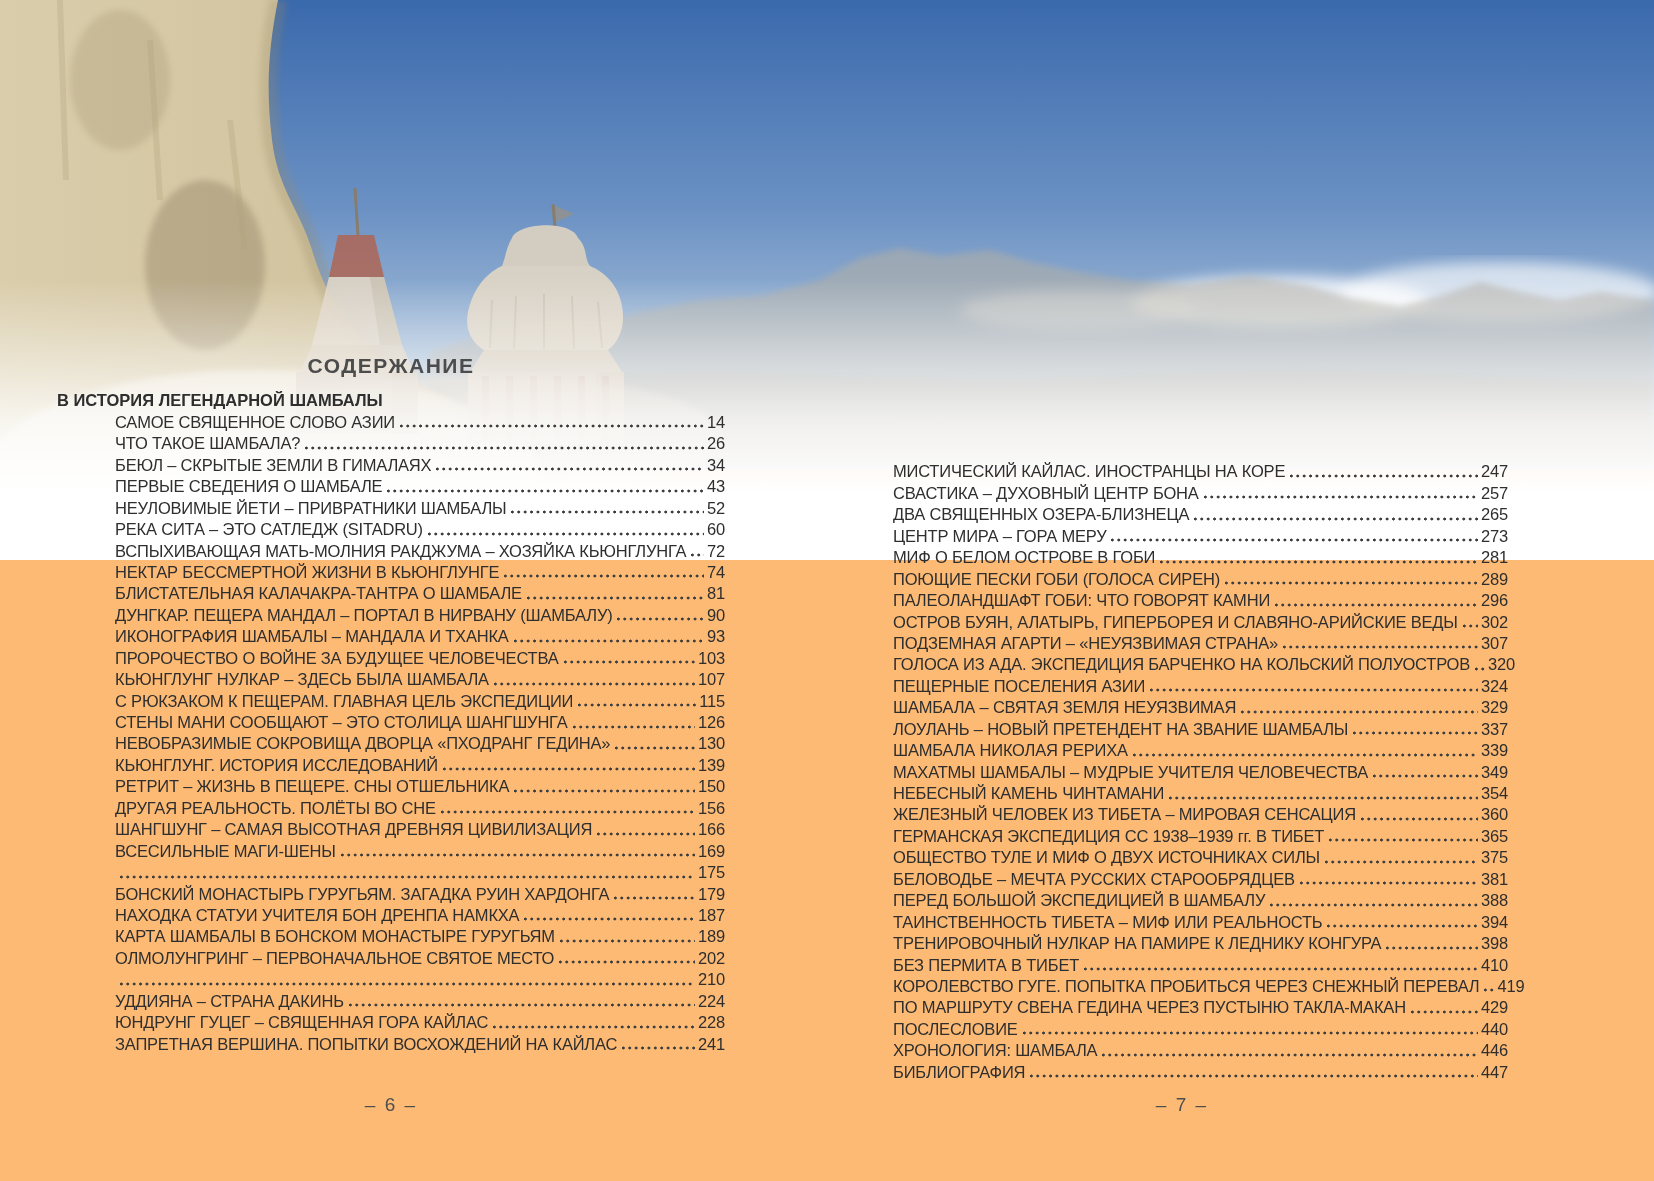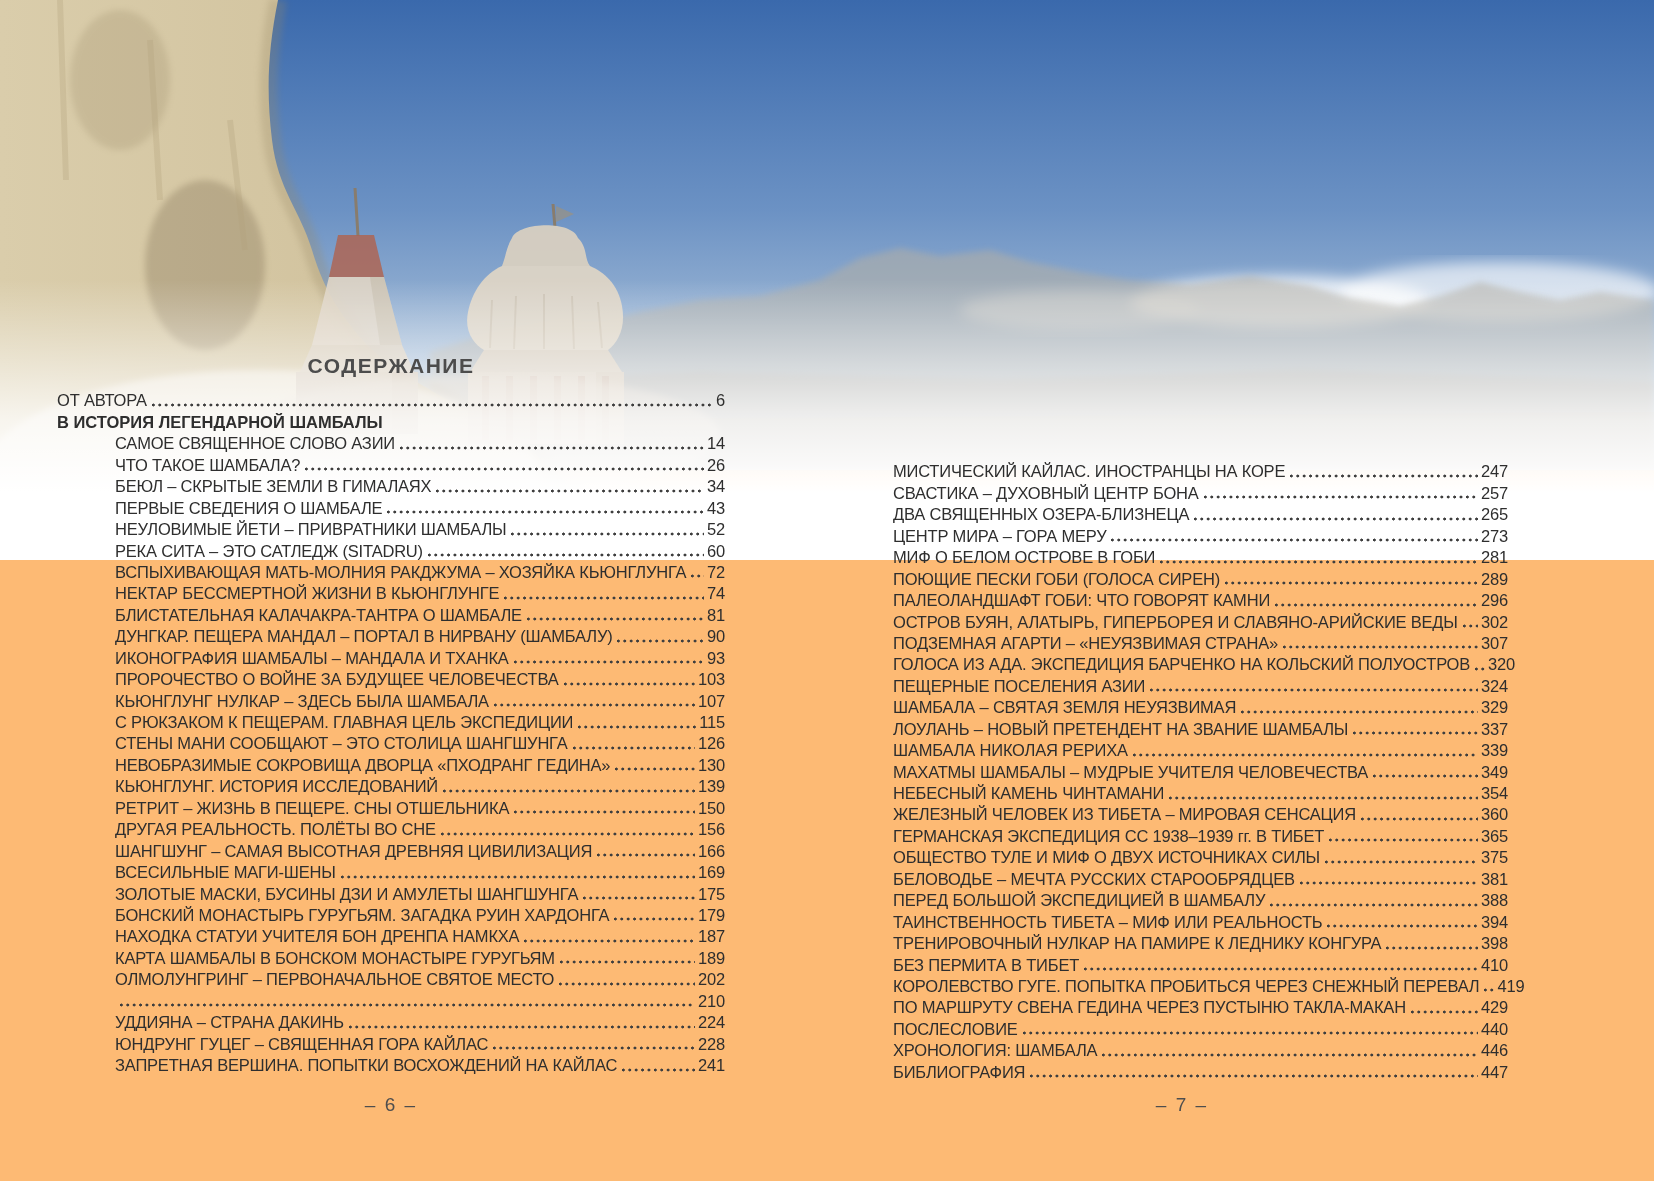--- a/index.html
+++ b/index.html
@@ -127,25 +127,20 @@
     </g>
 
     <ellipse cx="480" cy="435" rx="240" ry="60" fill="#ddd3c4" opacity="0.5" filter="url(#soft2)"></ellipse>
 
     <rect x="0" y="0" width="1654" height="560" fill="url(#fog)"></rect>
   </svg>
 
   <div class="toc-title">СОДЕРЖАНИЕ</div>
 
   <div class="toc left">
-      <div class="toc-row lvl0">
-        <span class="lab">ОТ АВТОРА</span>
-        <span class="dots"></span>
-        <span class="pg">6</span>
-      </div>
       <div class="toc-row lvl0 bold">
         <span class="lab">В ИСТОРИЯ ЛЕГЕНДАРНОЙ ШАМБАЛЫ</span>
       </div>
       <div class="toc-row lvl1">
         <span class="lab">САМОЕ СВЯЩЕННОЕ СЛОВО АЗИИ</span>
         <span class="dots"></span>
         <span class="pg">14</span>
       </div>
       <div class="toc-row lvl1">
         <span class="lab">ЧТО ТАКОЕ ШАМБАЛА?</span>
@@ -241,21 +236,20 @@
         <span class="lab">ШАНГШУНГ – САМАЯ ВЫСОТНАЯ ДРЕВНЯЯ ЦИВИЛИЗАЦИЯ</span>
         <span class="dots"></span>
         <span class="pg">166</span>
       </div>
       <div class="toc-row lvl1">
         <span class="lab">ВСЕСИЛЬНЫЕ МАГИ-ШЕНЫ</span>
         <span class="dots"></span>
         <span class="pg">169</span>
       </div>
       <div class="toc-row lvl1">
-        <span class="lab">ЗОЛОТЫЕ МАСКИ, БУСИНЫ ДЗИ И АМУЛЕТЫ ШАНГШУНГА</span>
         <span class="dots"></span>
         <span class="pg">175</span>
       </div>
       <div class="toc-row lvl1">
         <span class="lab">БОНСКИЙ МОНАСТЫРЬ ГУРУГЬЯМ. ЗАГАДКА РУИН ХАРДОНГА</span>
         <span class="dots"></span>
         <span class="pg">179</span>
       </div>
       <div class="toc-row lvl1">
         <span class="lab">НАХОДКА СТАТУИ УЧИТЕЛЯ БОН ДРЕНПА НАМКХА</span>

